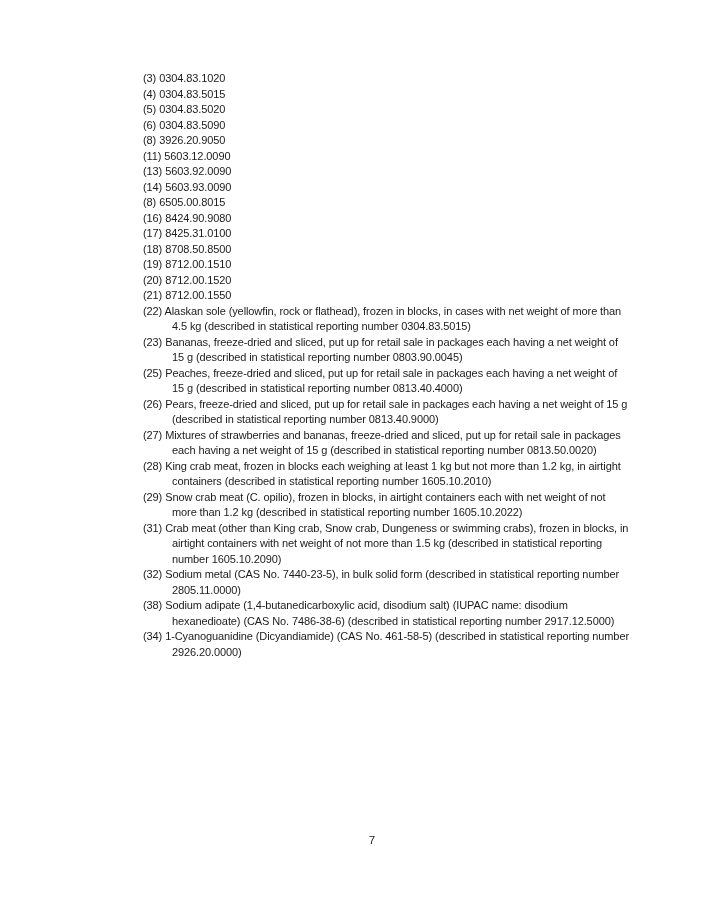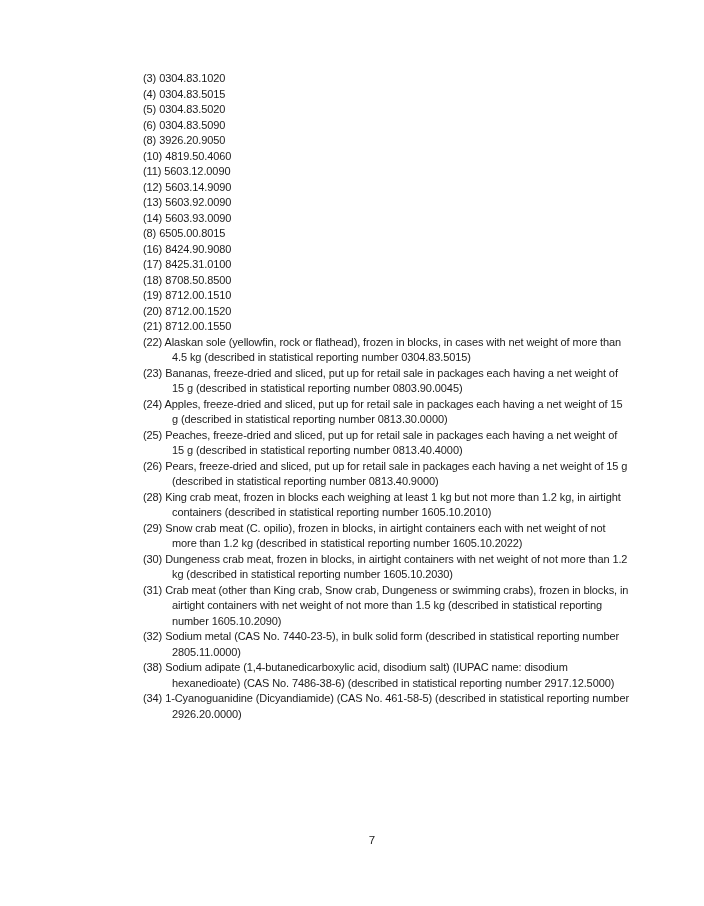--- a/index.html
+++ b/index.html
@@ -42,39 +42,36 @@
 </head>
 <body>
 
 <div class="doc-page">
   <div class="content" id="exclusions-list">
       <div class="item"><span>(3)</span> <span>0304.83.1020</span></div>
       <div class="item"><span>(4)</span> <span>0304.83.5015</span></div>
       <div class="item"><span>(5)</span> <span>0304.83.5020</span></div>
       <div class="item"><span>(6)</span> <span>0304.83.5090</span></div>
       <div class="item"><span>(8)</span> <span>3926.20.9050</span></div>
-      <div class="item"><span>(10)</span> <span>4819.50.4060</span></div>
       <div class="item"><span>(11)</span> <span>5603.12.0090</span></div>
-      <div class="item"><span>(12)</span> <span>5603.14.9090</span></div>
       <div class="item"><span>(13)</span> <span>5603.92.0090</span></div>
       <div class="item"><span>(14)</span> <span>5603.93.0090</span></div>
       <div class="item"><span>(8)</span> <span>6505.00.8015</span></div>
       <div class="item"><span>(16)</span> <span>8424.90.9080</span></div>
       <div class="item"><span>(17)</span> <span>8425.31.0100</span></div>
       <div class="item"><span>(18)</span> <span>8708.50.8500</span></div>
       <div class="item"><span>(19)</span> <span>8712.00.1510</span></div>
       <div class="item"><span>(20)</span> <span>8712.00.1520</span></div>
       <div class="item"><span>(21)</span> <span>8712.00.1550</span></div>
       <div class="item"><span>(22)</span> <span>Alaskan sole (yellowfin, rock or flathead), frozen in blocks, in cases with net weight of more than 4.5 kg (described in statistical reporting number 0304.83.5015)</span></div>
       <div class="item"><span>(23)</span> <span>Bananas, freeze-dried and sliced, put up for retail sale in packages each having a net weight of 15 g (described in statistical reporting number 0803.90.0045)</span></div>
-      <div class="item"><span>(24)</span> <span>Apples, freeze-dried and sliced, put up for retail sale in packages each having a net weight of 15 g (described in statistical reporting number 0813.30.0000)</span></div>
       <div class="item"><span>(25)</span> <span>Peaches, freeze-dried and sliced, put up for retail sale in packages each having a net weight of 15 g (described in statistical reporting number 0813.40.4000)</span></div>
       <div class="item"><span>(26)</span> <span>Pears, freeze-dried and sliced, put up for retail sale in packages each having a net weight of 15 g (described in statistical reporting number 0813.40.9000)</span></div>
+      <div class="item"><span>(27)</span> <span>Mixtures of strawberries and bananas, freeze-dried and sliced, put up for retail sale in packages each having a net weight of 15 g (described in statistical reporting number 0813.50.0020)</span></div>
       <div class="item"><span>(28)</span> <span>King crab meat, frozen in blocks each weighing at least 1 kg but not more than 1.2 kg, in airtight containers (described in statistical reporting number 1605.10.2010)</span></div>
       <div class="item"><span>(29)</span> <span>Snow crab meat (C. opilio), frozen in blocks, in airtight containers each with net weight of not more than 1.2 kg (described in statistical reporting number 1605.10.2022)</span></div>
-      <div class="item"><span>(30)</span> <span>Dungeness crab meat, frozen in blocks, in airtight containers with net weight of not more than 1.2 kg (described in statistical reporting number 1605.10.2030)</span></div>
       <div class="item"><span>(31)</span> <span>Crab meat (other than King crab, Snow crab, Dungeness or swimming crabs), frozen in blocks, in airtight containers with net weight of not more than 1.5 kg (described in statistical reporting number 1605.10.2090)</span></div>
       <div class="item"><span>(32)</span> <span>Sodium metal (CAS No. 7440-23-5), in bulk solid form (described in statistical reporting number 2805.11.0000)</span></div>
       <div class="item"><span>(38)</span> <span>Sodium adipate (1,4-butanedicarboxylic acid, disodium salt) (IUPAC name: disodium hexanedioate) (CAS No. 7486-38-6) (described in statistical reporting number 2917.12.5000)</span></div>
       <div class="item"><span>(34)</span> <span>1-Cyanoguanidine (Dicyandiamide) (CAS No. 461-58-5) (described in statistical reporting number 2926.20.0000)</span></div>
     </div>
   <div class="page-number">7</div>
 </div>
 
 </body></html>

